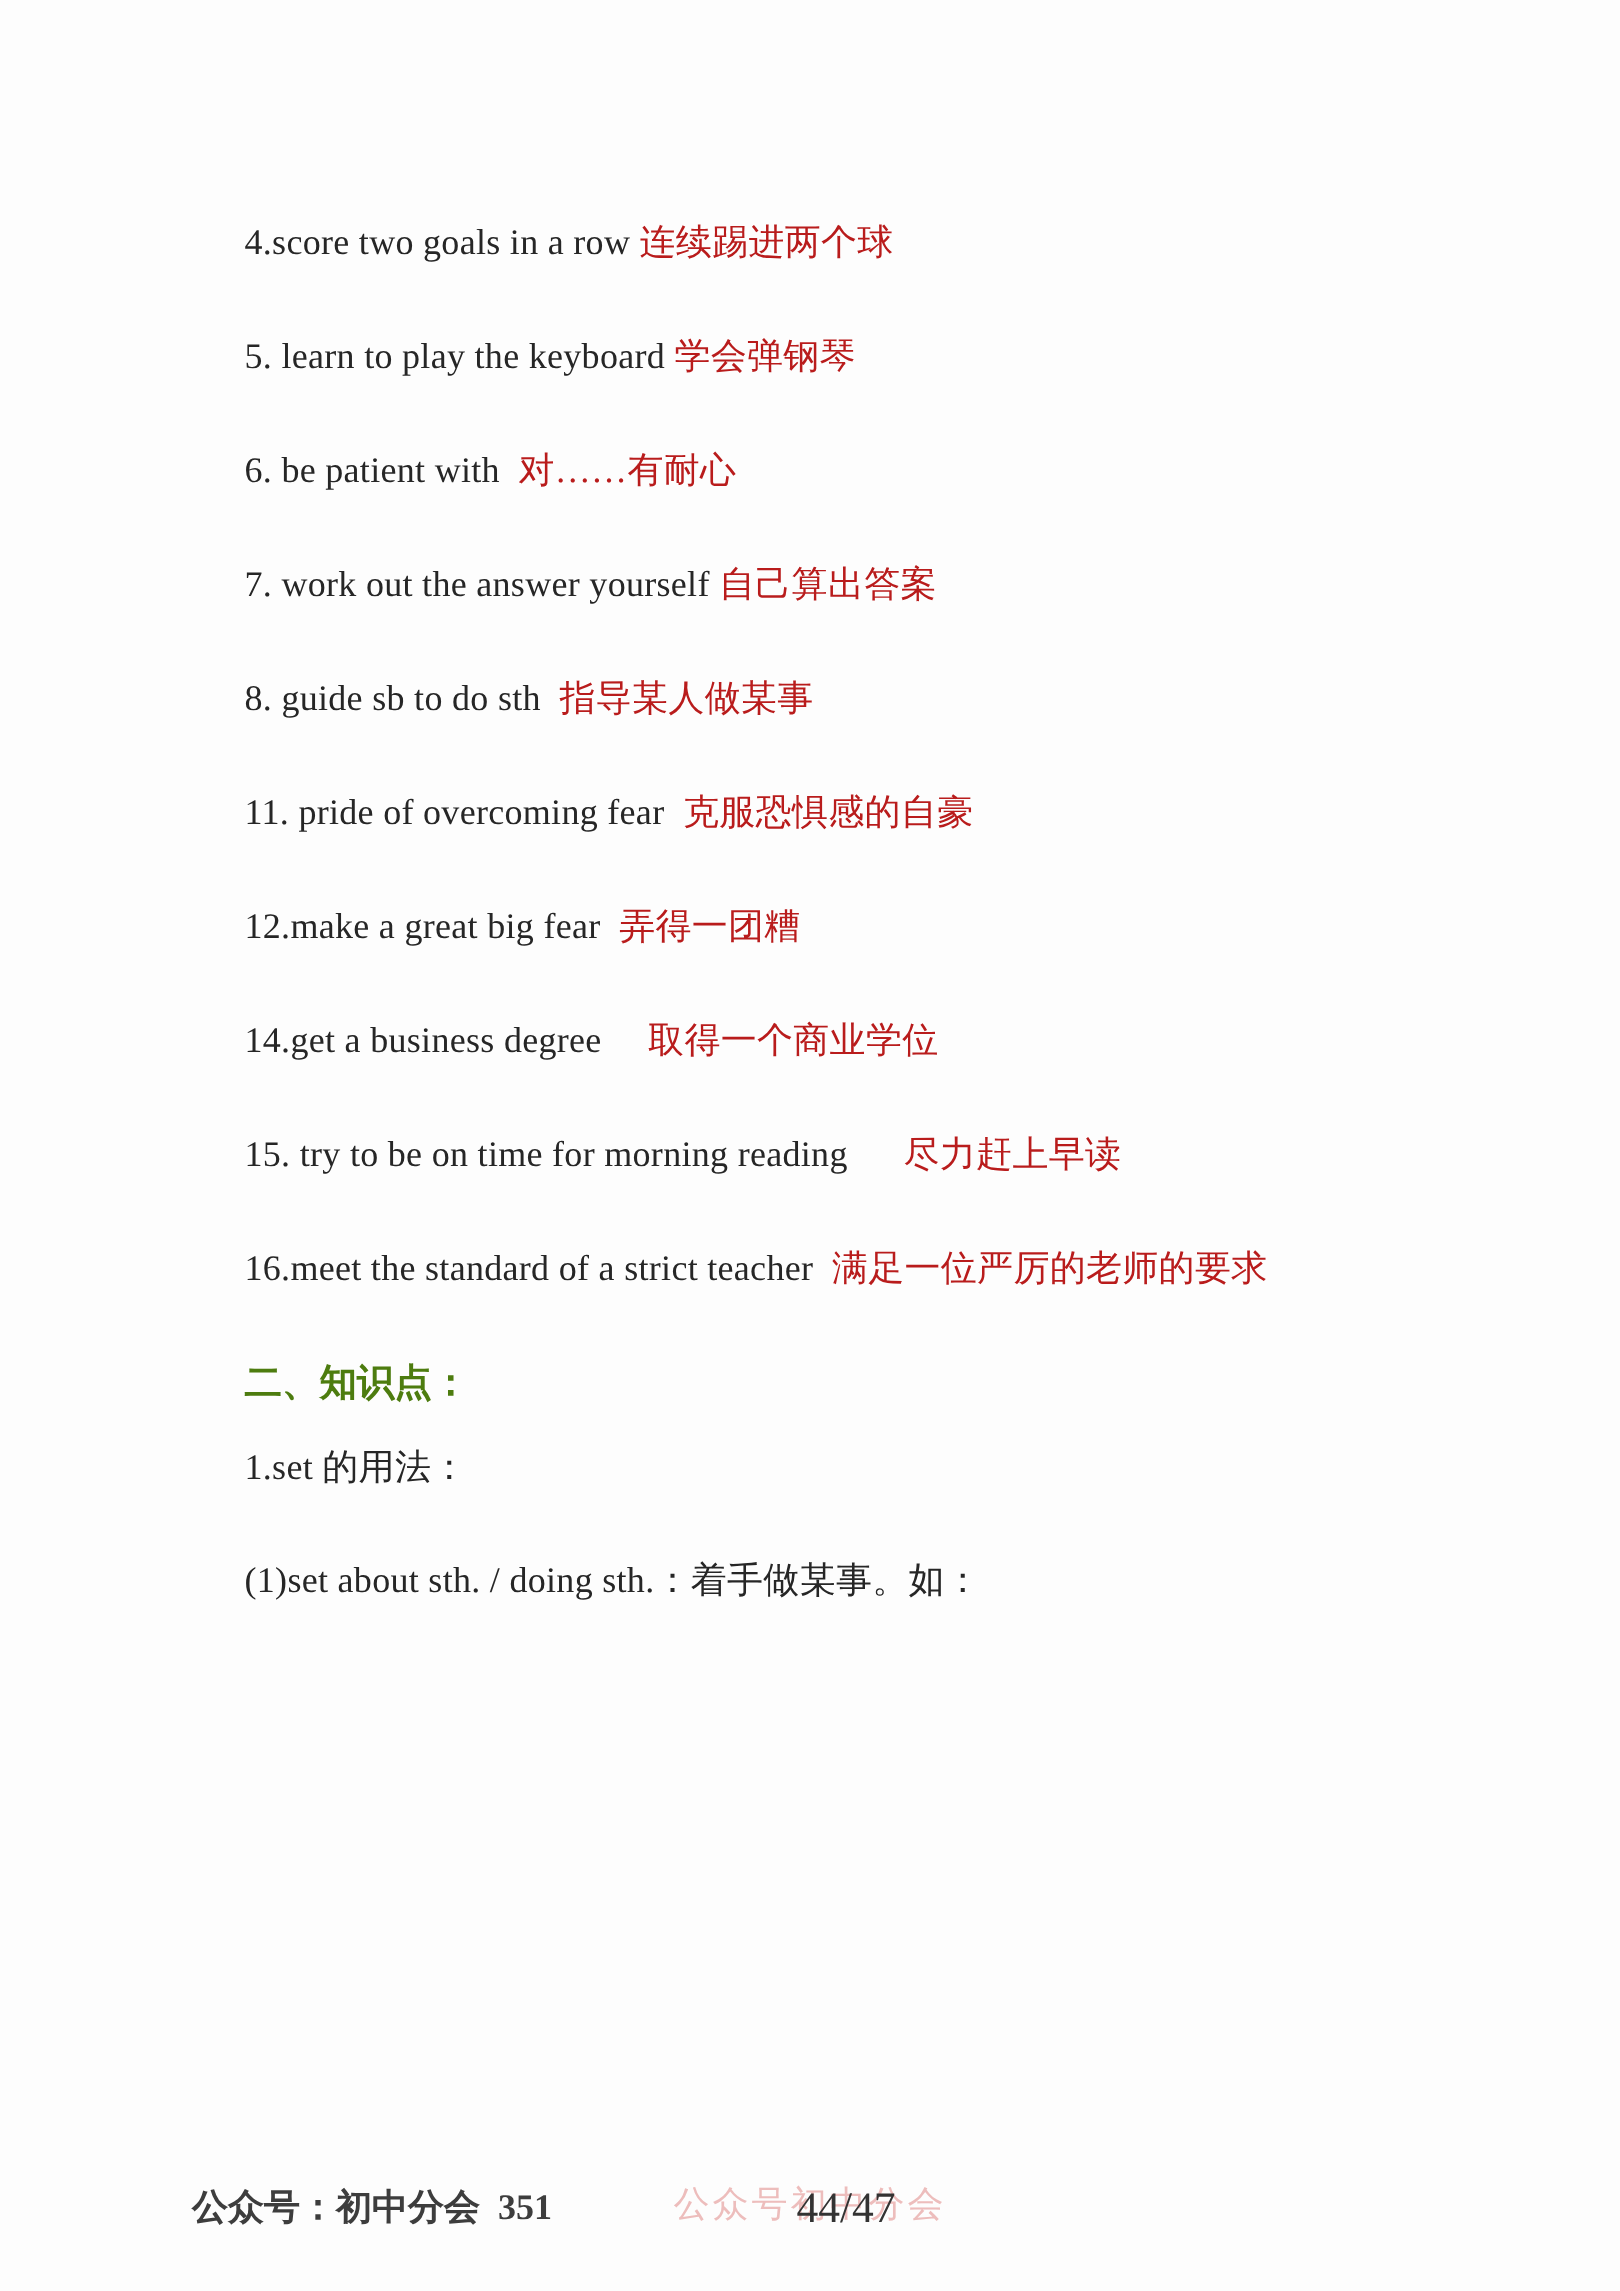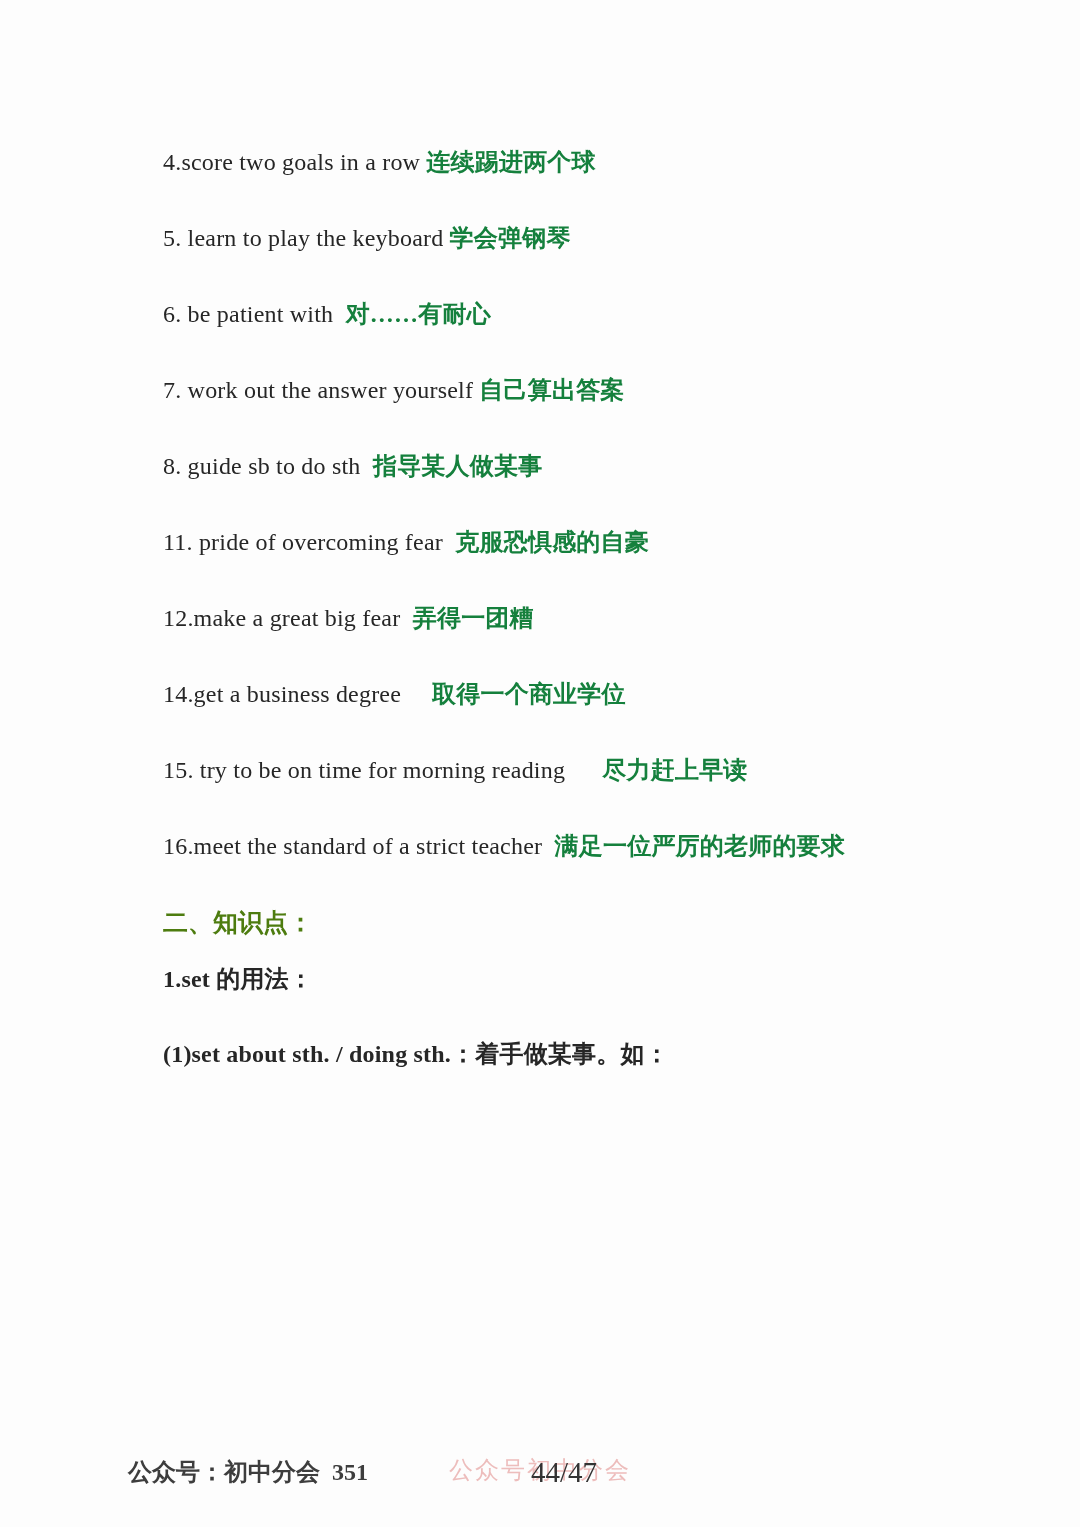--- a/index.html
+++ b/index.html
@@ -30,38 +30,36 @@
     letter-spacing: 0.2px;
   }
   .phrase-line .num,
   .phrase-line .en {
     color: #262626;
   }
   .phrase-line .num.bold {
     font-weight: normal;
   }
   .phrase-line .zh {
-    color: #15803d;
-    font-weight: bold;
+    color: #b91c1c;
   }
   .section-heading {
     margin: 0 0 23px 0;
     font-size: 25px;
     line-height: 34px;
     font-weight: bold;
     font-family: "Liberation Sans", "DejaVu Sans", sans-serif;
     white-space: pre;
   }
   .kp-line {
     margin: 0 0 41px 0;
     font-size: 24px;
     line-height: 34px;
     white-space: pre;
     letter-spacing: 0.2px;
-    font-weight: bold;
   }
   .footer {
     position: absolute;
     left: 0;
     top: 1455px;
     width: 1080px;
     height: 40px;
     font-size: 24px;
     line-height: 34px;
   }

